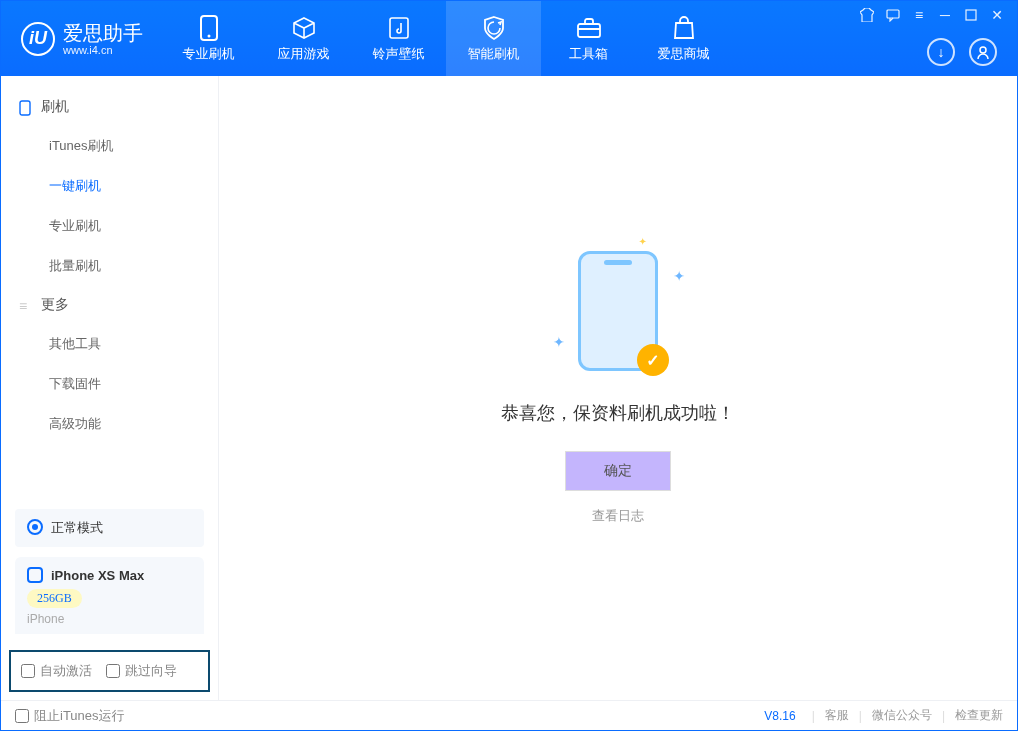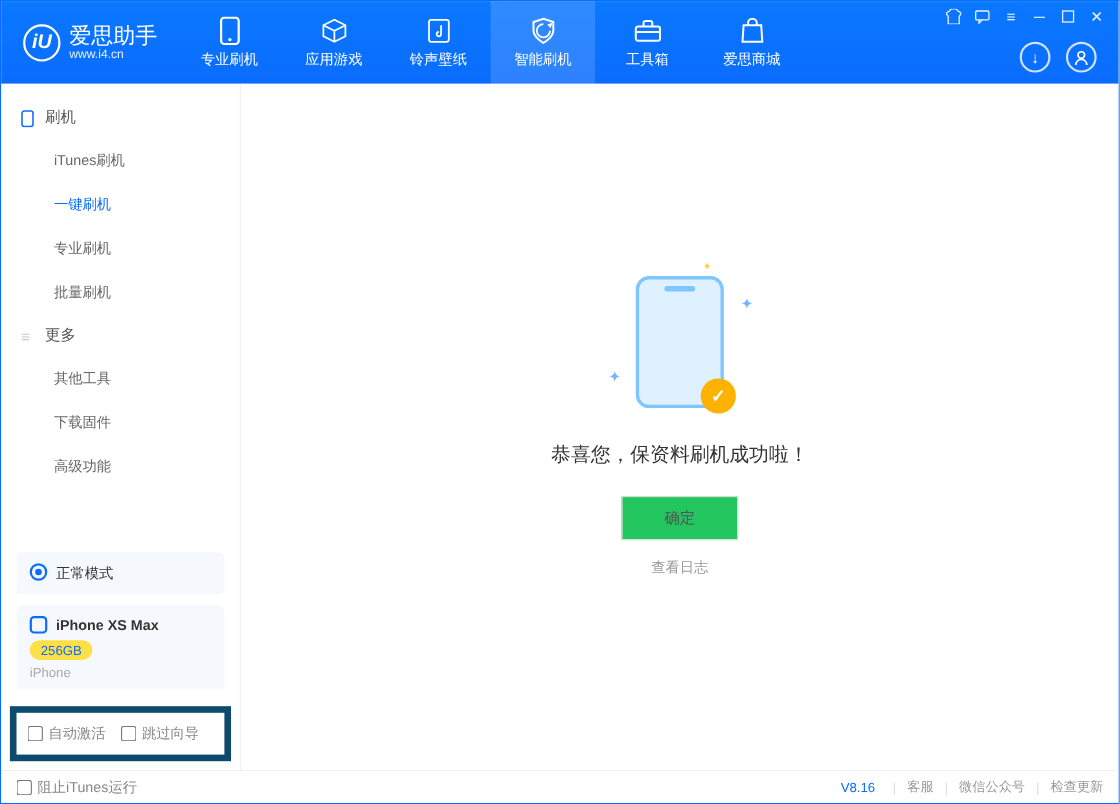--- a/index.html
+++ b/index.html
@@ -31,38 +31,38 @@
 .side-item.active { color: #0a6cff; }
 
 .side-lower { padding: 0 14px 4px; }
 .mode-card { background: #f5f8fc; border-radius: 4px; padding: 10px 12px; margin-bottom: 10px; display: flex; align-items: flex-start; gap: 8px; font-size: 13px; color: #333; }
 .mode-dot { width: 16px; height: 16px; border-radius: 50%; border: 2px solid #0a6cff; position: relative; }
 .mode-dot::after { content: ""; width: 6px; height: 6px; border-radius: 50%; background: #0a6cff; position: absolute; top: 3px; left: 3px; }
 .device-card { background: #f5f8fc; border-radius: 6px 6px 0 0; padding: 10px 12px 8px; }
 .device-row { display: flex; align-items: center; gap: 8px; }
 .dev-icon { width: 16px; height: 16px; border: 2px solid #0a6cff; border-radius: 4px; display: inline-block; }
 .dev-name { font-size: 13px; font-weight: bold; color: #333; }
-.dev-cap { display: inline-block; margin-top: 6px; background: #fde047; color: #0a6cff; border-radius: 10px; padding: 2px 10px; font-size: 12px; }
+.dev-cap { display: inline-block; margin-top: 6px; background: #fef9c3; color: #0a6cff; border-radius: 10px; padding: 2px 10px; font-size: 12px; font-family: Liberation Serif, serif; }
 .dev-type { color: #aaa; font-size: 12px; margin-top: 4px; }
 
-.opt-box { border: 6px solid #0c4a6e; padding: 10px 10px; margin: 12px 8px 8px; display: flex; gap: 14px; align-items: center; }
+.opt-box { border: 2px solid #0c4a6e; padding: 10px 10px; margin: 12px 8px 8px; display: flex; gap: 14px; align-items: center; }
 .chk { display: flex; align-items: center; gap: 5px; font-size: 13px; color: #888; cursor: pointer; }
 .chk input { width: 14px; height: 14px; }
 
 
 .content { flex: 1; display: flex; flex-direction: column; align-items: center; justify-content: center; position: relative; }
 .phone-illus { width: 80px; height: 120px; border: 3px solid #7ec6ff; border-radius: 12px; background: #dff0ff; position: relative; margin-bottom: 30px; }
 .phone-illus::before { content: ""; position: absolute; top: 6px; left: 50%; transform: translateX(-50%); width: 28px; height: 5px; background: #7ec6ff; border-radius: 3px; }
 .check-badge { position: absolute; right: -14px; bottom: -8px; width: 32px; height: 32px; border-radius: 50%; background: #ffb300; display: flex; align-items: center; justify-content: center; color: #fff; font-weight: bold; font-size: 16px; }
 .sparkle { position: absolute; color: #6fb7ff; font-size: 14px; }
 .sparkle.l { left: -28px; bottom: 18px; }
 .sparkle.r { right: -30px; top: 14px; }
 .sparkle.t { top: -18px; right: 8px; color: #ffd24d; font-size: 10px; }
 .success-text { font-size: 18px; color: #333; margin-bottom: 26px; }
-.ok-btn { border: 1px solid #ddd; background: #22c55e; padding: 10px 38px; font-size: 14px; color: #555; cursor: pointer; margin-bottom: 16px; }
+.ok-btn { border: 1px solid #ddd; background: #c4b5fd; padding: 10px 38px; font-size: 14px; color: #555; cursor: pointer; margin-bottom: 16px; }
 .log-link { color: #999; font-size: 13px; cursor: pointer; }
 
 
 .footer { height: 30px; border-top: 1px solid #eef0f4; display: flex; align-items: center; padding: 0 14px; font-size: 12px; color: #999; }
 .footer .right { margin-left: auto; display: flex; align-items: center; gap: 10px; }
 .footer .flink { color: #999; cursor: pointer; }
 .footer .divider { color: #ddd; }
 .version { color: #0a6cff; margin-right: 6px; }
 </style>
 </head>

